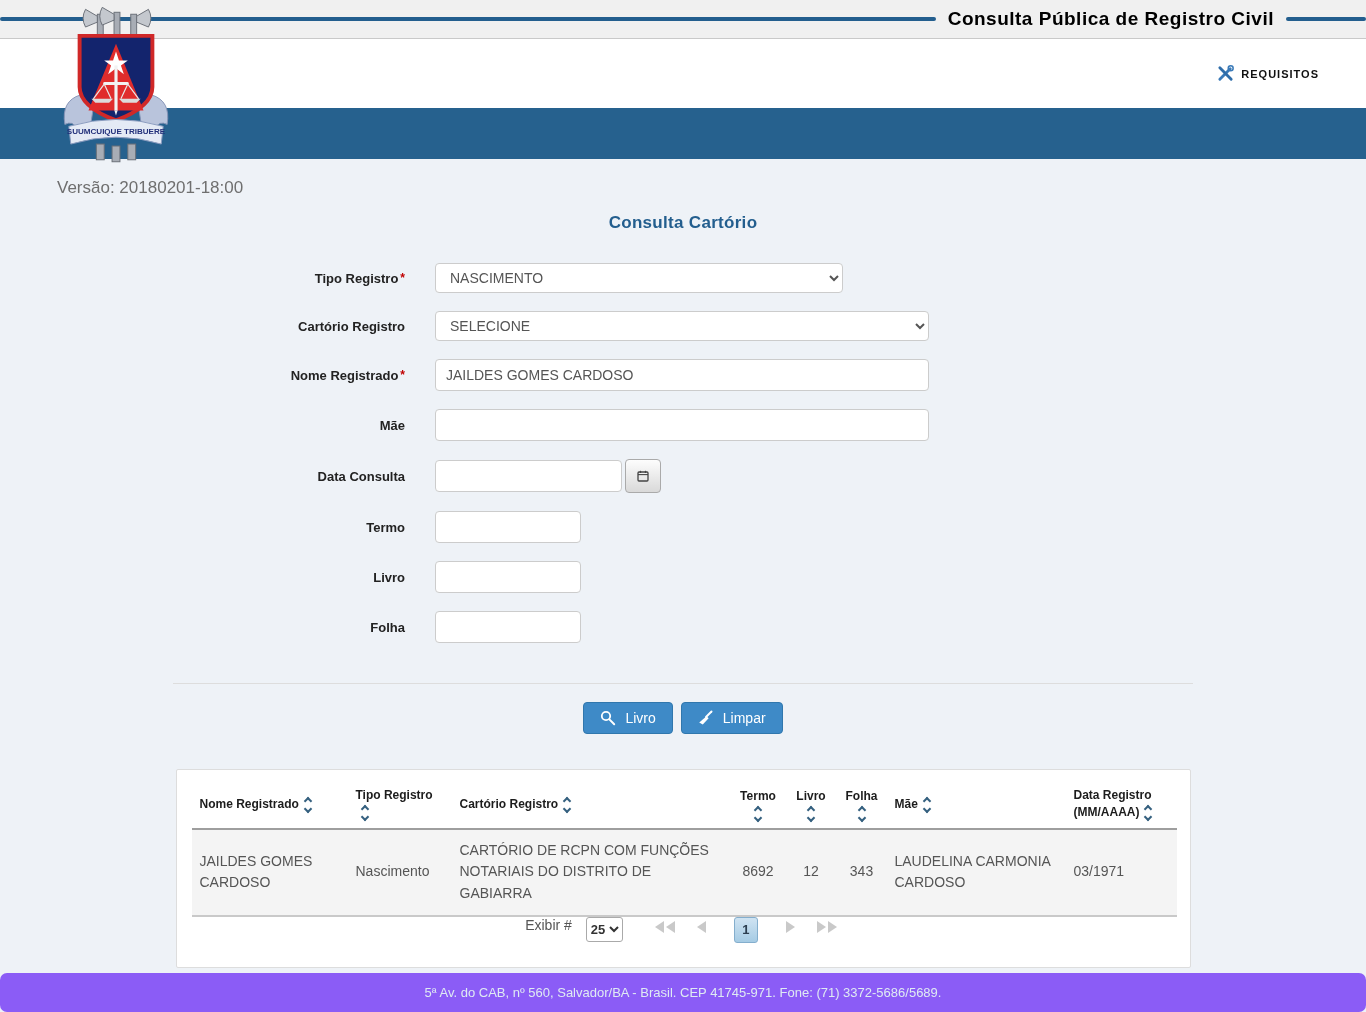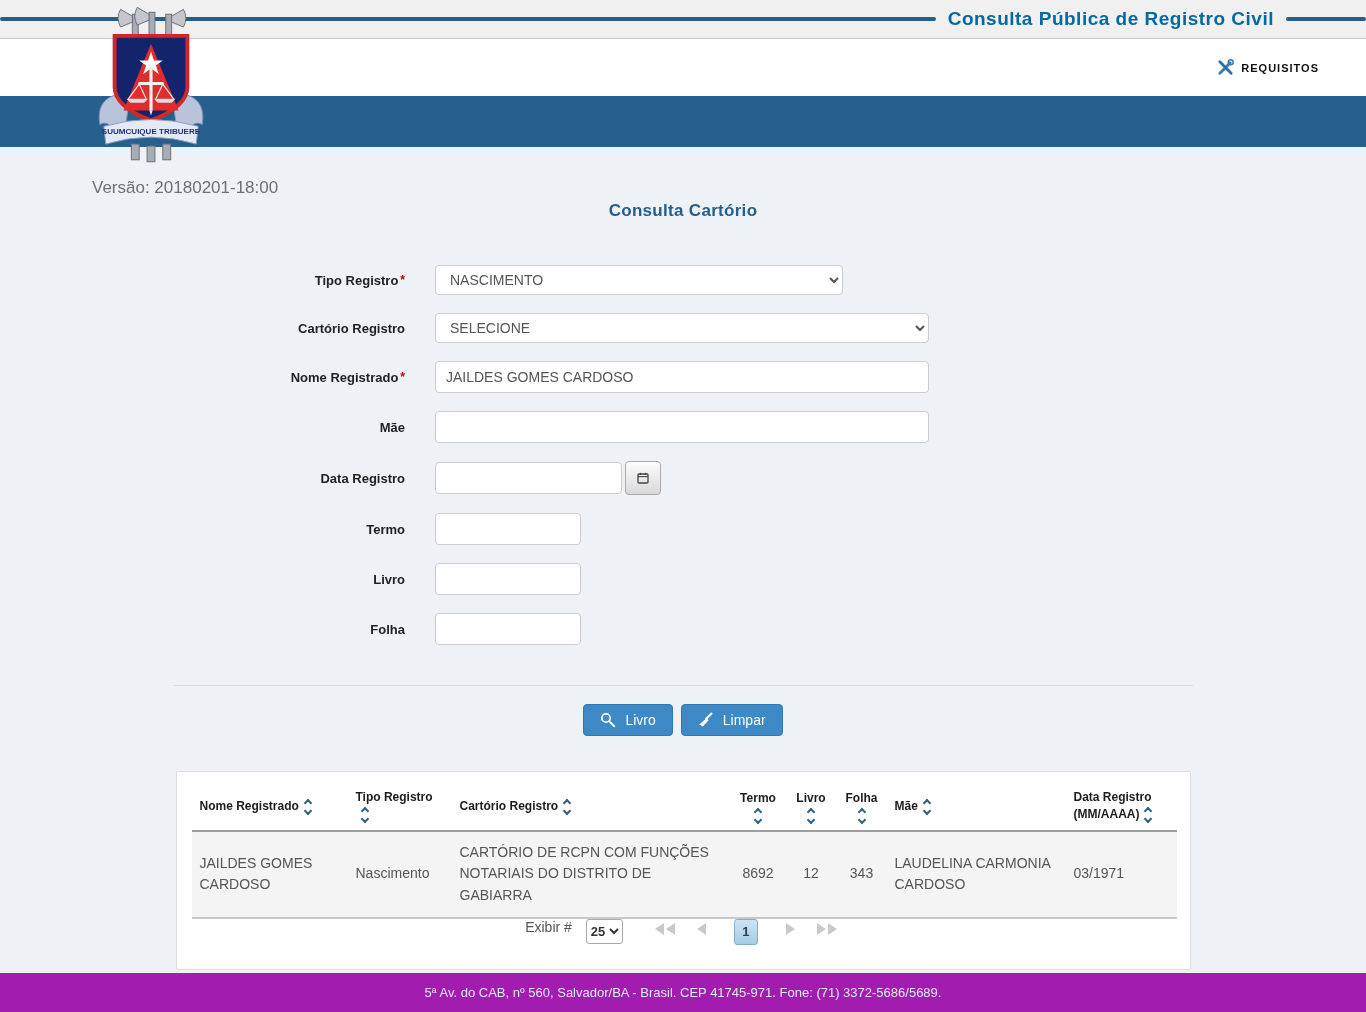--- a/index.html
+++ b/index.html
@@ -14,48 +14,48 @@
 
   
   .topbar {
     height:39px; background:#f0f0f0; border-bottom:1px solid #c9c9c9;
     display:flex; align-items:center; position:relative; z-index:1;
   }
   .topbar .rule { height:4px; background:#235e8e; border-radius:2px; }
   .rule-left { flex:1; }
   .rule-right { width:80px; }
   .app-title {
-    color:#0369a1; font-size:19px; font-weight:bold; letter-spacing:.5px;
+    color:#000000; font-size:19px; font-weight:bold; letter-spacing:.5px;
     margin:0 12px; white-space:nowrap;text-align:center;
   }
   .toolbar {
-    height:57px; background:#ffffff;
+    height:69px; background:#ffffff;
     display:flex; align-items:center; justify-content:flex-end;
     padding-right:47px;
     padding-left:44px;
   }
   .requisitos-link {
     display:flex; align-items:center; gap:7px; cursor:pointer; text-decoration:none;
   }
   .requisitos-link span.lbl {
     font-size:11px; font-weight:bold; color:#111; letter-spacing:1px;
   }
   .blue-band { height:51px; background:#26618e; }
 
   
-  .crest-wrap { position:absolute; left:57px; top:4px; width:120px; z-index:10;margin-left:35px; }
+  .crest-wrap { position:absolute; left:57px; top:4px; width:120px; z-index:10; }
   .version-text { font-size:17px; color:#6f6f6f; margin-top:2px; white-space:nowrap; }
 
   
   main { flex:1; }
   .page-title {
     text-align:center; color:#235e8e; font-size:17px; font-weight:bold;
     margin-top:54px; letter-spacing:.3px;
   }
-  form.search { width:1020px; margin:44px auto 0; }
+  form.search { width:1020px; margin:30px auto 0; }
   .form-row { display:flex; align-items:center; margin-bottom:18px; }
   .form-label {
     width:232px; text-align:right; padding-right:0;
     font-size:13px; font-weight:bold; color:#222; flex:none;
   }
   .req-star { color:#c00000; font-size:12px; vertical-align:top; margin-left:2px; }
   .form-ctrl { margin-left:30px; display:flex; align-items:center; }
   select.ctl, input.ctl {
     height:30px; border:1px solid #ccc; border-radius:4px; background:#fff;
     font-family:"Liberation Sans", sans-serif; font-size:14px; color:#555;
@@ -120,22 +120,22 @@
   .tri.r { border-left:9px solid #c9c9c9; border-top:6px solid transparent; border-bottom:6px solid transparent; }
   .page-current {
     min-width:24px; height:26px; margin:0 10px; cursor:pointer;
     display:flex; align-items:center; justify-content:center;
     background:linear-gradient(#cfe3f2,#a5cbe4); border:1px solid #84aecd; border-radius:3px;
     font-size:13px; font-weight:bold; color:#2c3e50;
   }
 
   
   footer {
-    margin-top:auto; height:39px; background:#a21caf;
-    display:flex; align-items:center; justify-content:center;
+    margin-top:auto; height:39px; background:#8b5cf6;
+    display:flex; align-items:center; justify-content:center;border-radius:7px;
   }
   footer p { color:#dfeaf3; font-size:13px; }
 </style>
 </head>
 <body>
 
 <div class="crest-wrap">
   <svg width="118" height="168" viewBox="0 0 120 170">
 
     <g stroke="#6b7078" stroke-width="1">
@@ -228,21 +228,21 @@
     </div>
 
     <div class="form-row">
       <label class="form-label"><span>Mãe</span></label>
       <div class="form-ctrl">
         <input type="text" class="ctl w-input-lg" value="" style="">
       </div>
     </div>
 
     <div class="form-row">
-      <label class="form-label"><span>Data Registro</span></label>
+      <label class="form-label"><span>Data Consulta</span></label>
       <div class="form-ctrl">
         <input type="text" class="ctl w-input-md" value="" style="">
         <button type="button" class="cal-btn">
           <svg width="12" height="12" viewBox="0 0 12 12">
             <rect x="1" y="2" width="10" height="9" rx="1" fill="none" stroke="#444" stroke-width="1.3"></rect>
             <line x1="3.5" y1="0.8" x2="3.5" y2="3" stroke="#444" stroke-width="1.3"></line>
             <line x1="8.5" y1="0.8" x2="8.5" y2="3" stroke="#444" stroke-width="1.3"></line>
             <line x1="1" y1="4.6" x2="11" y2="4.6" stroke="#444" stroke-width="1.1"></line>
           </svg>
         </button>

